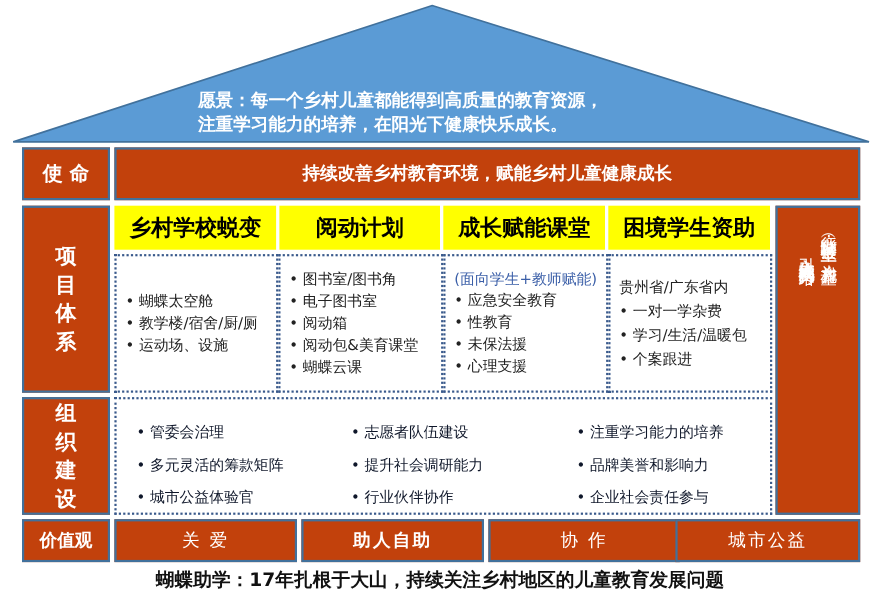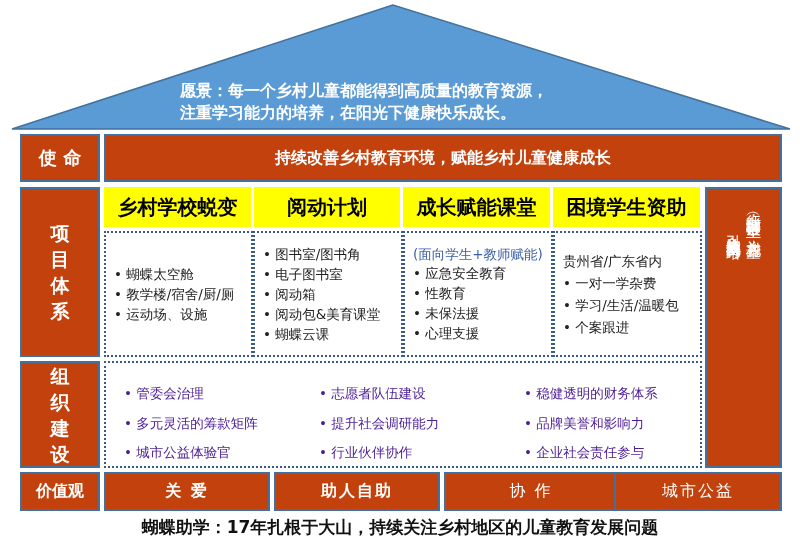--- a/index.html
+++ b/index.html
@@ -13,21 +13,21 @@
   .label.vert { flex-direction:column; line-height:26px; font-size:19px; }
   .mission { display:flex; align-items:center; justify-content:center; font-weight:bold; font-size:16px; }
   .yellow { background:#ffff00; color:#000; font-weight:bold; font-size:20px; display:flex; align-items:center; justify-content:center; }
   .dotted { border:2px dotted #3a5a8c; background:#fff; color:#222; font-size:13.5px; display:flex; flex-direction:column; justify-content:center; padding-left:8px; }
   .dotted .li { line-height:20px; white-space:nowrap; }
   .dotted .li::before { content:"• "; }
   .dotted .note { color:#3b5fa8; line-height:18px; white-space:nowrap; }
   .dotted .plain { line-height:22px; white-space:nowrap; }
   .rightbox { display:flex; flex-direction:row-reverse; justify-content:center; align-items:flex-start; padding-top:14px; gap:2px; }
   .vcol { writing-mode:vertical-rl; font-size:15px; line-height:18px; letter-spacing:1px; color:#fff; }
-  .org { border:2px dotted #3a5a8c; background:#fff; display:grid; grid-template-columns: 195px 205px 200px; padding:18px 0 0 18px; row-gap:4px; font-size:13.5px; color:#4c1d95; }
+  .org { border:2px dotted #3a5a8c; background:#fff; display:grid; grid-template-columns: 195px 205px 200px; padding:18px 0 0 18px; row-gap:4px; font-size:13.5px; color:#0f172a; }
   .org .li { line-height:24px; white-space:nowrap; }
   .org .li::before { content:"•  "; }
   .value { display:flex; align-items:center; justify-content:center; font-size:16px; letter-spacing:2px; }
   .footer { left:0; top:516px; width:800px; text-align:center; font-weight:bold; font-size:17px; color:#111; }
 </style>
 </head>
 <body>
 
 <svg class="abs roof" viewBox="0 0 800 132" width="800" height="132">
   <polygon points="393,5 12,129 790,129" fill="#5b9bd5" stroke="#41719c" stroke-width="1.5"></polygon>
@@ -85,28 +85,28 @@
 
 <div class="abs blue label vert" style="left:20px;top:361px;width:80px;height:107px;">
   <span>组</span>
   <span>织</span>
   <span>建</span>
   <span>设</span>
 </div>
 <div class="abs org" style="left:104px;top:361px;width:598px;height:107px;">
   <div class="li">管委会治理</div>
   <div class="li">志愿者队伍建设</div>
-  <div class="li">稳健透明的财务体系</div>
+  <div class="li">注重学习能力的培养</div>
   <div class="li">多元灵活的筹款矩阵</div>
   <div class="li">提升社会调研能力</div>
   <div class="li">品牌美誉和影响力</div>
   <div class="li">城市公益体验官</div>
   <div class="li">行业伙伴协作</div>
   <div class="li">企业社会责任参与</div>
 </div>
 
 <div class="abs blue label" style="left:20px;top:472px;width:80px;height:39px;font-size:16px;">价值观</div>
-<div class="abs blue value" style="left:104px;top:472px;width:166px;height:39px;font-weight:bold;">关 爱</div>
+<div class="abs blue value" style="left:104px;top:472px;width:166px;height:39px;">关 爱</div>
 <div class="abs blue value" style="left:274px;top:472px;width:166px;height:39px;font-weight:bold;">助人自助</div>
 <div class="abs blue value" style="left:444px;top:472px;width:174px;height:39px;">协 作</div>
 <div class="abs blue value" style="left:614px;top:472px;width:168px;height:39px;">城市公益</div>
 
 <div class="abs footer">蝴蝶助学：17年扎根于大山，持续关注乡村地区的儿童教育发展问题</div>
 
 </body></html>

